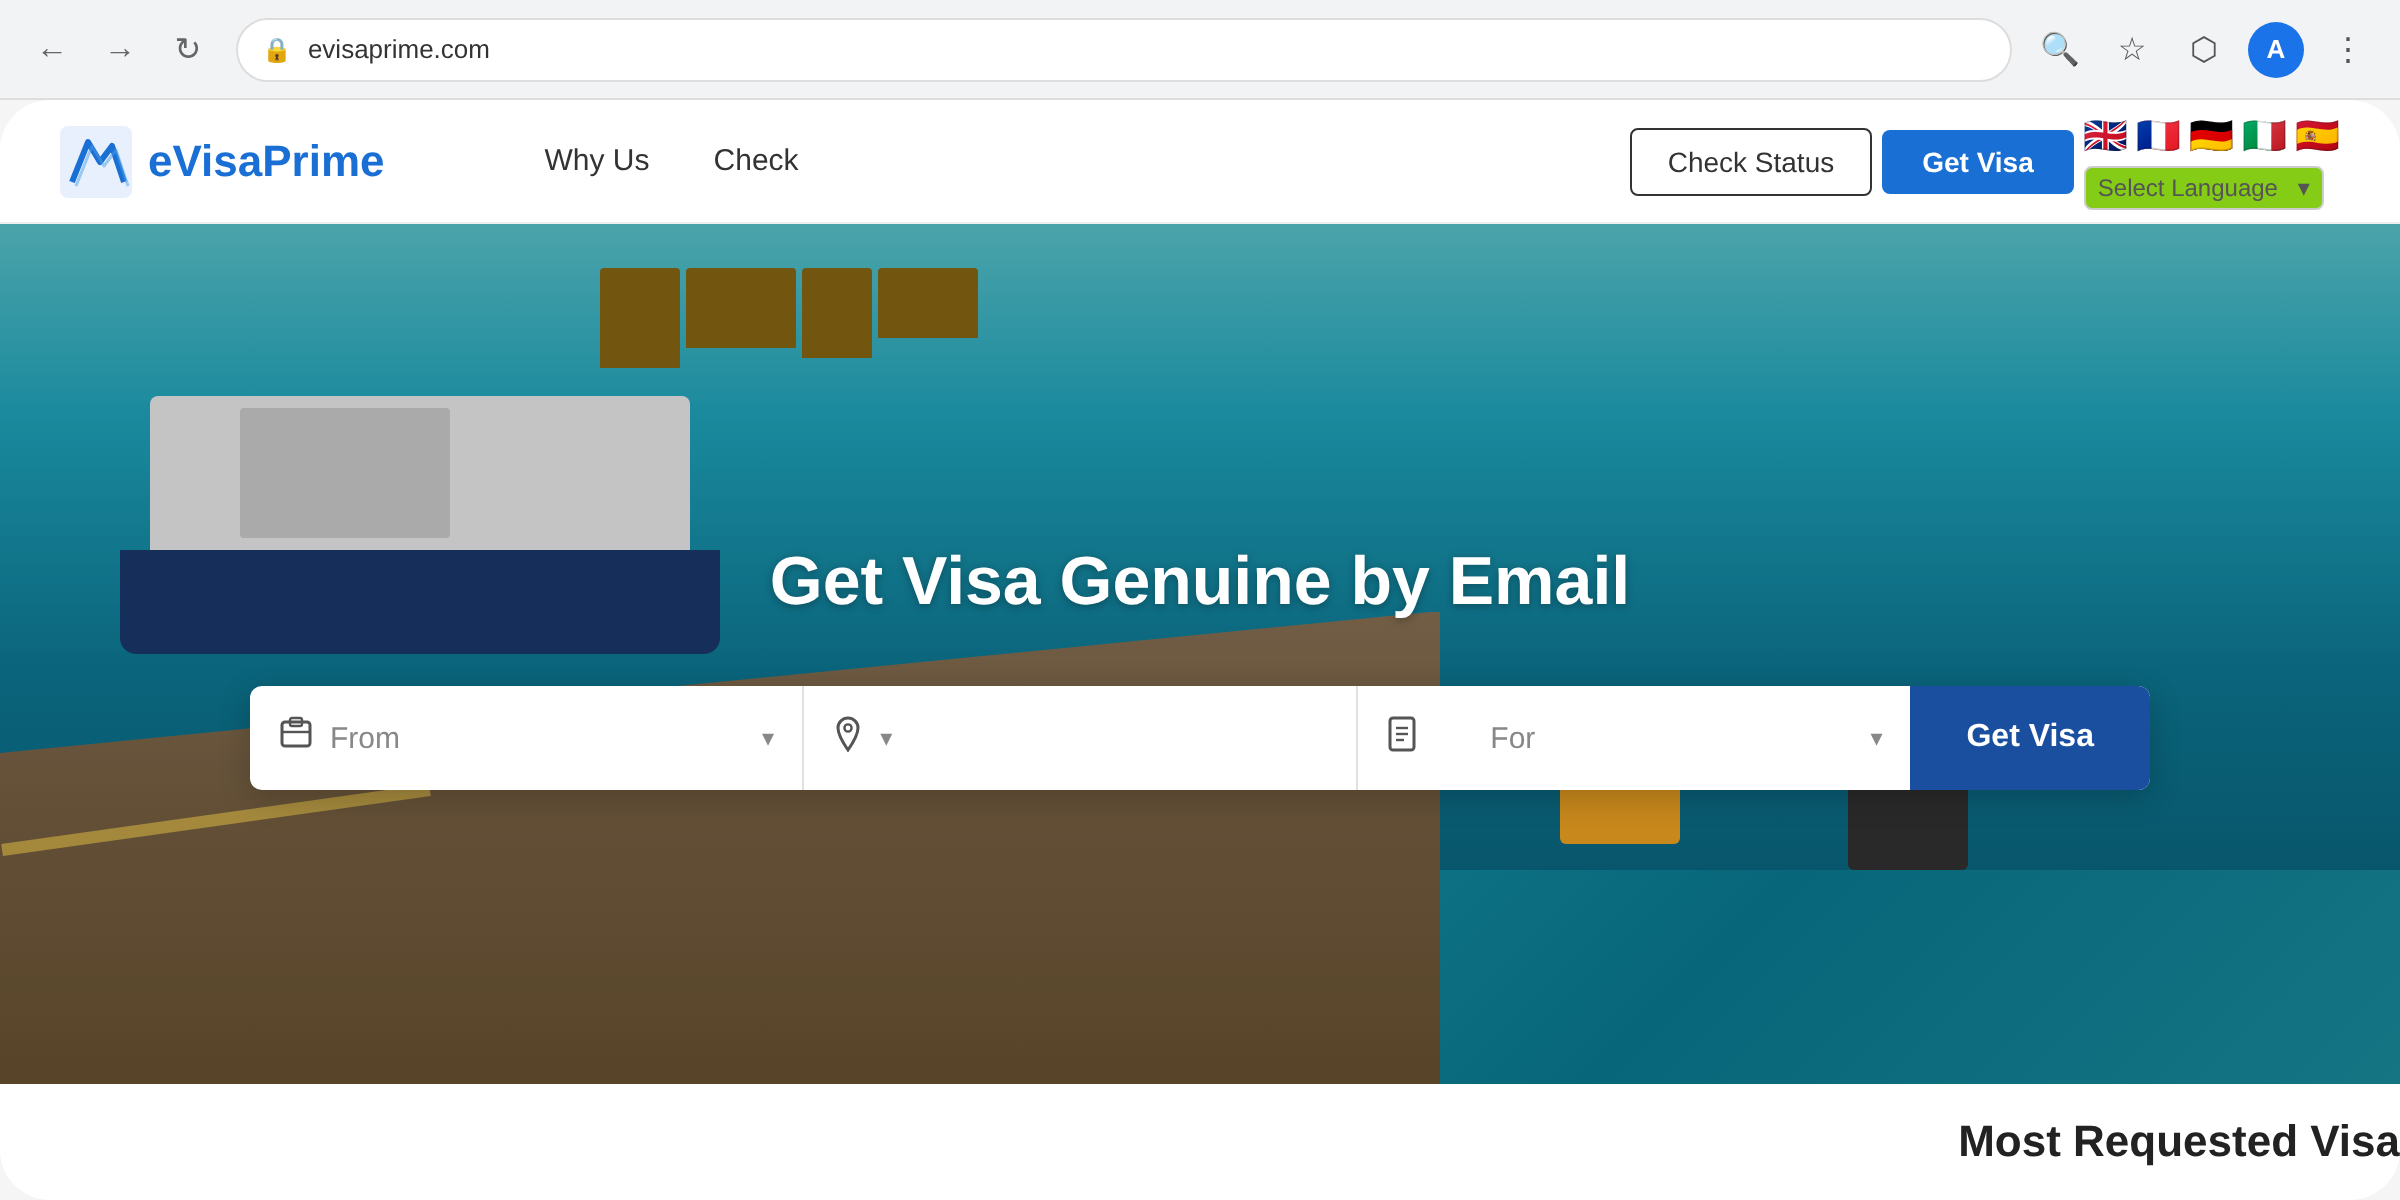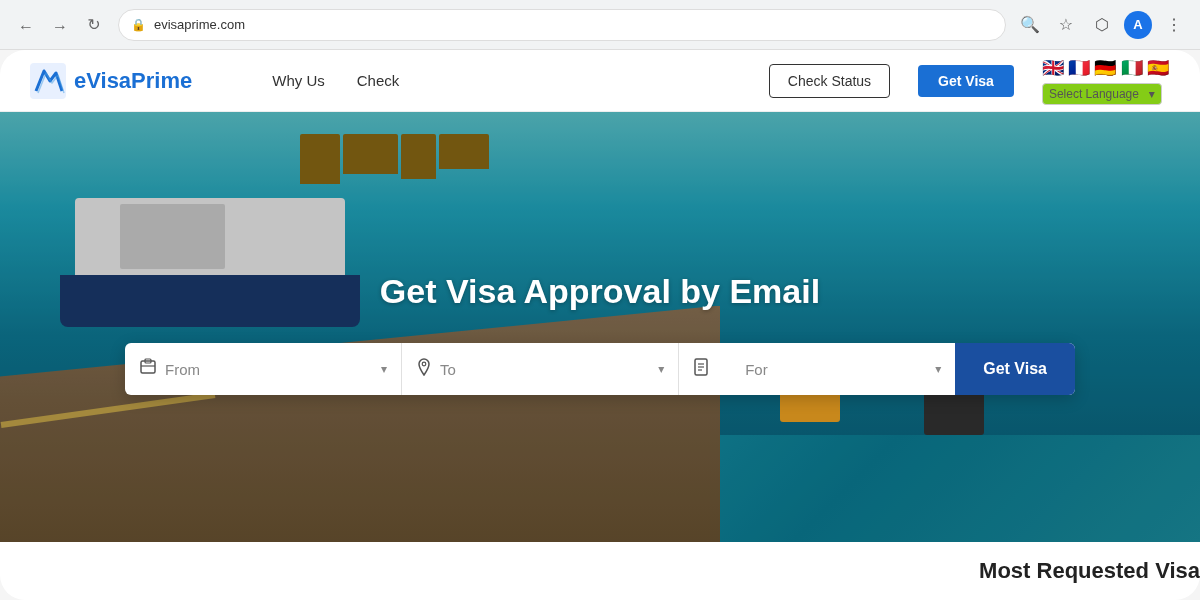--- a/index.html
+++ b/index.html
@@ -120,21 +120,21 @@
     .nav-link {
       font-size: 15px;
       color: #333;
       text-decoration: none;
       cursor: pointer;
     }
     .header-right {
       margin-left: auto;
       display: flex;
       align-items: center;
-      gap: 28px;
+      gap: 5px;
     }
     .check-status-btn {
       padding: 8px 18px;
       border: 1.5px solid #333;
       border-radius: 4px;
       background: white;
       font-size: 14px;
       cursor: pointer;
       color: #333;
     }
@@ -470,21 +470,21 @@
 
       <div class="railing">
         <div class="railing-bar"></div>
       </div>
 
       <div style="position:absolute;top:0;left:0;width:100%;height:100%;background:rgba(0,0,0,0.18);z-index:2;"></div>
     </div>
 
     <div class="hero-content">
       <h1 class="hero-title">
-        <span>Get Visa Approval by Email</span><br>
+        <span>Get Visa Genuine by Email</span><br>
       </h1>
 
       <div class="search-bar">
         <div class="search-field">
           <span class="search-field-icon">
             
             <svg width="18" height="18" viewBox="0 0 18 18" fill="none">
               <rect x="2" y="3" width="14" height="12" rx="1.5" stroke="#555" stroke-width="1.5"></rect>
               <rect x="6" y="1" width="6" height="4" rx="1" stroke="#555" stroke-width="1.2"></rect>
               <line x1="2" y1="8" x2="16" y2="8" stroke="#555" stroke-width="1.2"></line>
@@ -495,21 +495,20 @@
         </div>
 
         <div class="search-field">
           <span class="search-field-icon">
             
             <svg width="16" height="18" viewBox="0 0 16 18" fill="none">
               <path d="M8 1C5.24 1 3 3.24 3 6c0 3.75 5 11 5 11S13 9.75 13 6c0-2.76-2.24-5-5-5z" stroke="#555" stroke-width="1.5"></path>
               <circle cx="8" cy="6" r="1.8" stroke="#555" stroke-width="1.2"></circle>
             </svg>
           </span>
-          <span class="search-field-text">To</span>
           <span class="search-field-arrow">▾</span>
         </div>
 
         <div class="search-field">
           <span class="search-field-icon">
             
             <svg width="16" height="18" viewBox="0 0 16 18" fill="none">
               <rect x="2" y="1" width="12" height="16" rx="1.5" stroke="#555" stroke-width="1.5"></rect>
               <line x1="5" y1="6" x2="11" y2="6" stroke="#555" stroke-width="1.2"></line>
               <line x1="5" y1="9" x2="11" y2="9" stroke="#555" stroke-width="1.2"></line>

